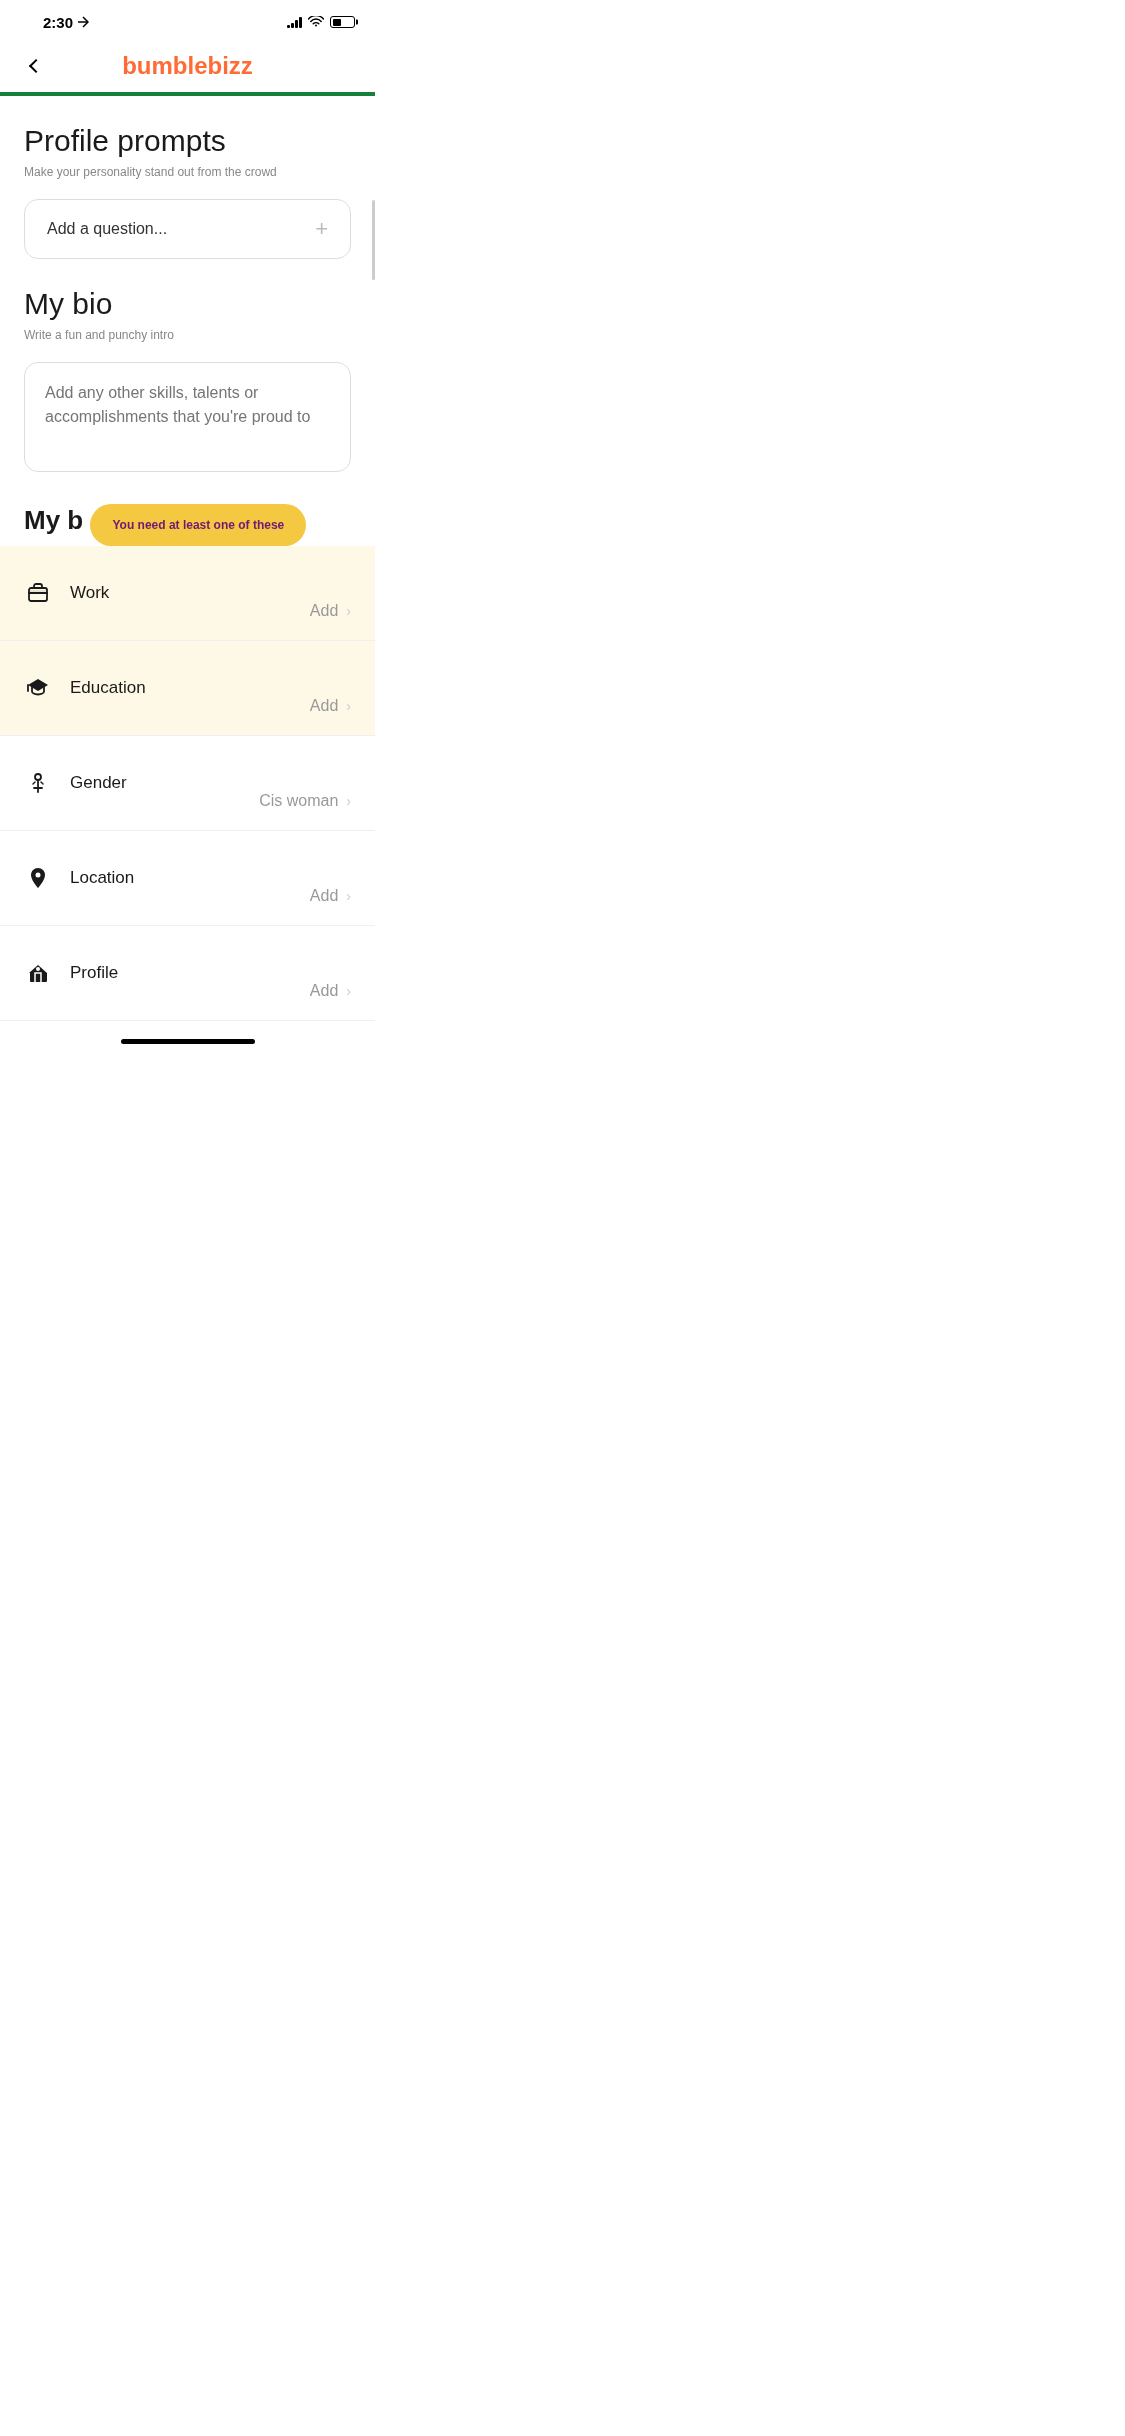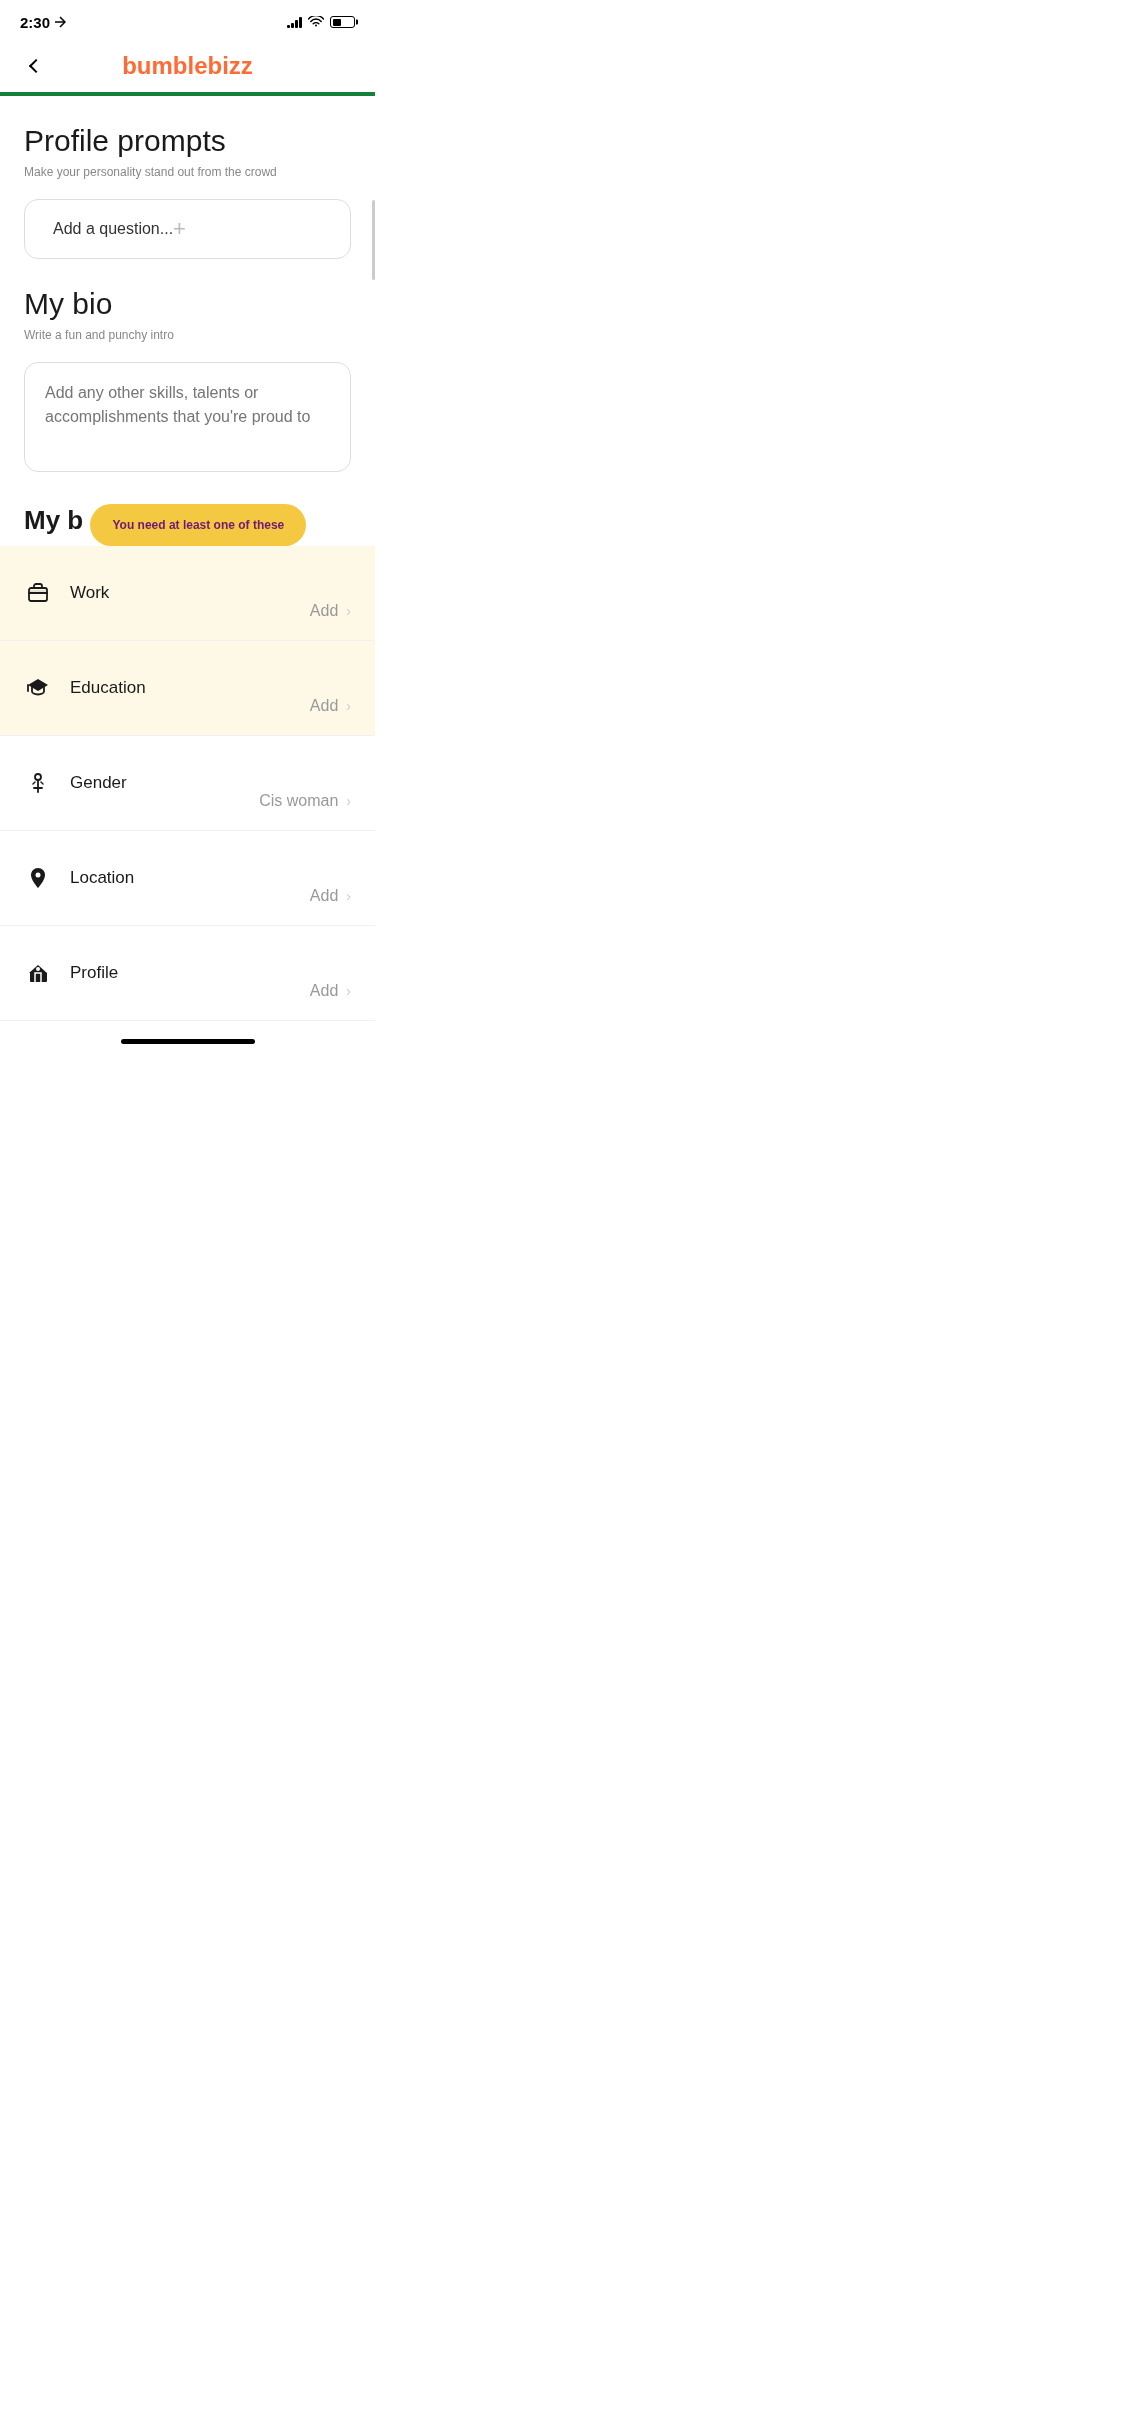--- a/index.html
+++ b/index.html
@@ -18,20 +18,21 @@
       position: relative;
     }
 
     
     .status-bar {
       display: flex;
       justify-content: space-between;
       align-items: center;
       padding: 8px 20px 8px 20px;
       height: 44px;
+      margin-left: 23px;
     }
 
     .status-time {
       font-size: 15px;
       font-weight: 600;
       color: #000;
       display: flex;
       align-items: center;
       gap: 4px;
     }
@@ -164,24 +165,24 @@
       font-size: 12px;
       color: #888;
       margin-bottom: 18px;
       line-height: 1.4;
     }
 
     .add-question-btn {
       width: 100%;
       border: 1.5px solid #ddd;
       border-radius: 14px;
-      padding: 18px 28px;
-      display: flex;
-      align-items: center;
-      justify-content: flex-start;
+      padding: 18px 22px;
+      display: flex;
+      align-items: center;
+      justify-content: space-between;
       background: #fff;
       cursor: pointer;
     }
 
     .add-question-text {
       font-size: 16px;
       color: #333;
     }
 
     .plus-icon {

